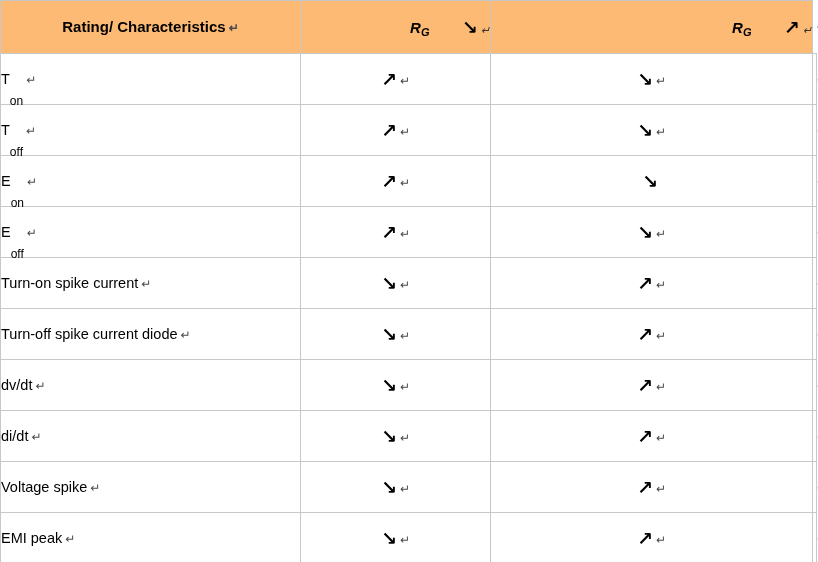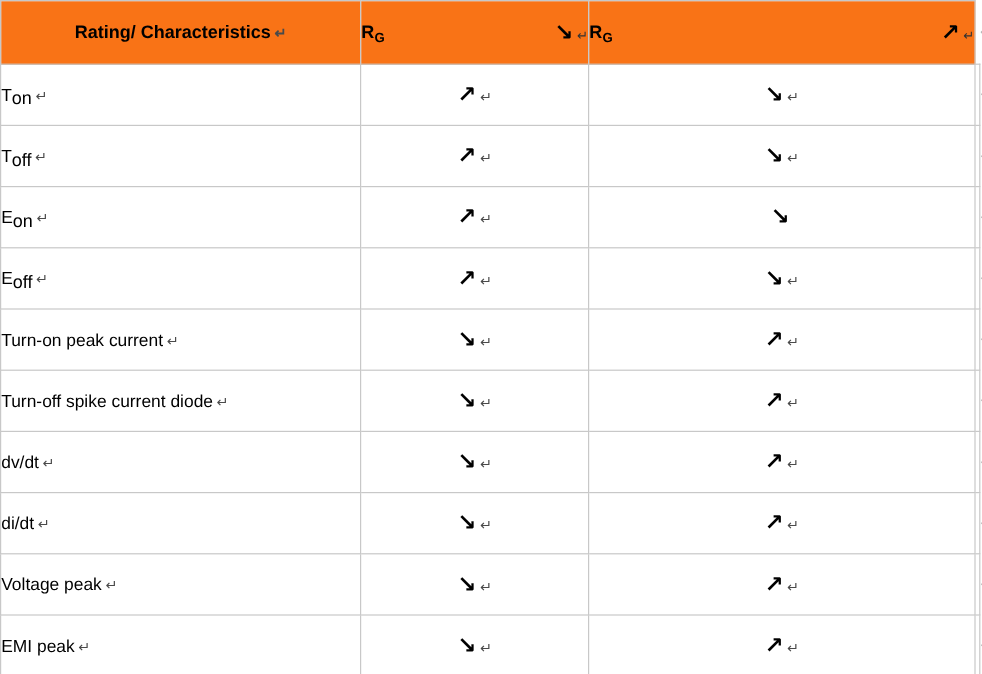--- a/index.html
+++ b/index.html
@@ -30,35 +30,36 @@
   table.rg-table col.c-dec   { width: 190px; }
   table.rg-table col.c-inc   { width: 322px; }
   table.rg-table col.c-edge  { width: 4px; }
 
   table.rg-table th, table.rg-table td {
     border: 1px solid #c8c8c8;
     padding: 0;
     vertical-align: middle;
   }
   thead th {
-    background: #f97316;
+    background: #fdba74;
     height: 52px;
     font-size: 15px;
     font-weight: bold;
     color: #000;
     text-align: center;
   }
   thead th.label-head {
     text-align: center;
   }
   .head-inner {
     display: flex;
     align-items: center;
-    justify-content: space-between;
-    gap: 13px;
+    justify-content: flex-end;
+    gap: 32px;
+    font-style: italic;
   }
   .head-rg {
     font-size: 15px;
     font-weight: bold;
     letter-spacing: 0.2px;
   }
   .head-rg sub {
     font-size: 11px;
     vertical-align: baseline;
     position: relative;
@@ -78,24 +79,24 @@
     font-size: 14.5px;
   }
   td.cell-label {
     padding-left: 12px;
     text-align: left;
   }
   td.cell-arrow {
     text-align: center;
   }
   .lbl sub {
-    font-size: 15px;
+    font-size: 12px;
     vertical-align: baseline;
     position: relative;
-    top: 3px;
+    top: 21px;
   }
   .pilcrow {
     font-family: "Liberation Serif", serif;
     font-size: 12px;
     color: #4a4a4a;
     margin-left: 3px;
   }
   .arrow-glyph {
     font-family: "DejaVu Sans", sans-serif;
     font-size: 19px;
@@ -239,21 +240,21 @@
               <span class="arrow-glyph">↘</span>
               <span class="pilcrow">↵</span>
             </span>
         </td>
         <td class="edge-col">
           <span class="edge-mark pilcrow">↵</span>
         </td>
       </tr>
       <tr>
         <td class="cell-label">
-          <span class="lbl"><span>Turn-on peak current</span><sub></sub></span><span class="pilcrow">↵</span>
+          <span class="lbl"><span>Turn-on spike current</span><sub></sub></span><span class="pilcrow">↵</span>
         </td>
         <td class="cell-arrow">
           <span class="arrow-wrap">
               <span class="arrow-glyph">↘</span>
               <span class="pilcrow">↵</span>
             </span>
         </td>
         <td class="cell-arrow">
           <span class="arrow-wrap">
               <span class="arrow-glyph">↗</span>
@@ -319,21 +320,21 @@
               <span class="arrow-glyph">↗</span>
               <span class="pilcrow">↵</span>
             </span>
         </td>
         <td class="edge-col">
           <span class="edge-mark pilcrow">↵</span>
         </td>
       </tr>
       <tr>
         <td class="cell-label">
-          <span class="lbl"><span>Voltage peak</span><sub></sub></span><span class="pilcrow">↵</span>
+          <span class="lbl"><span>Voltage spike</span><sub></sub></span><span class="pilcrow">↵</span>
         </td>
         <td class="cell-arrow">
           <span class="arrow-wrap">
               <span class="arrow-glyph">↘</span>
               <span class="pilcrow">↵</span>
             </span>
         </td>
         <td class="cell-arrow">
           <span class="arrow-wrap">
               <span class="arrow-glyph">↗</span>

